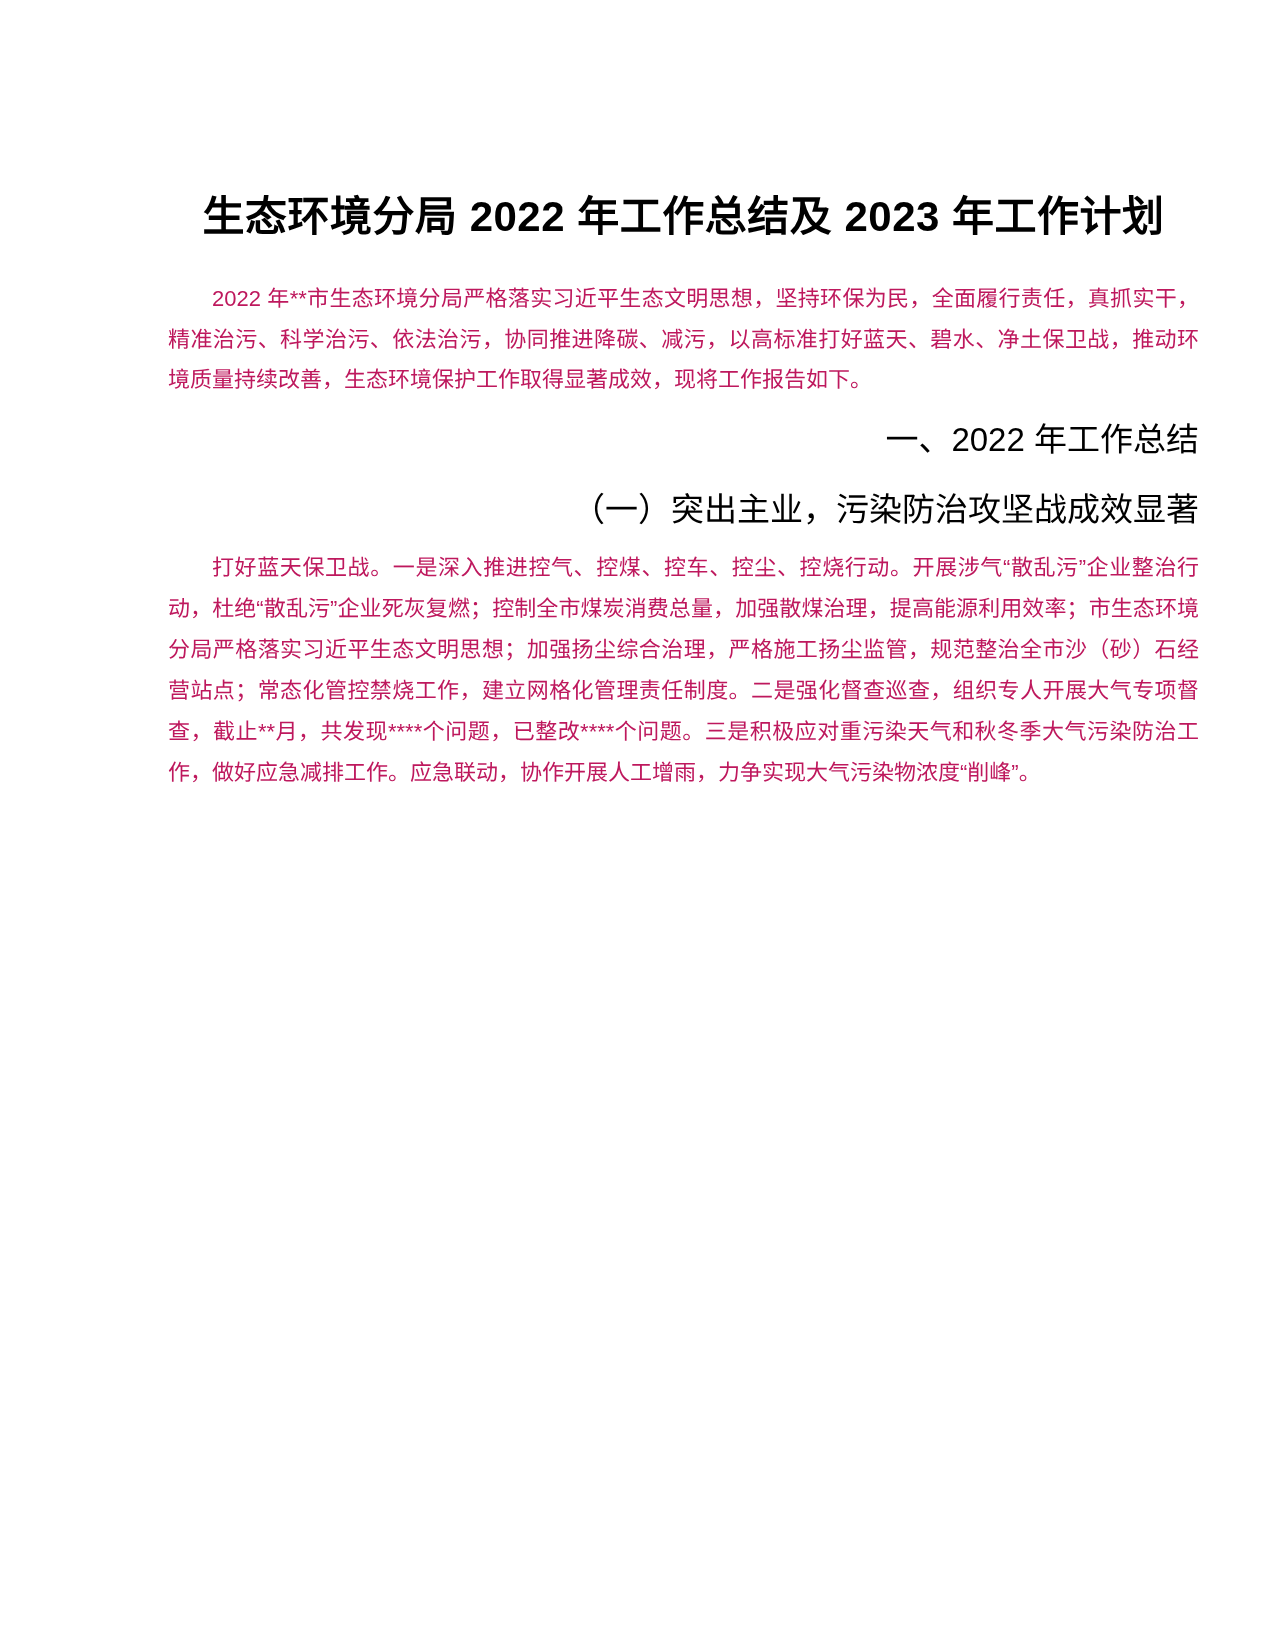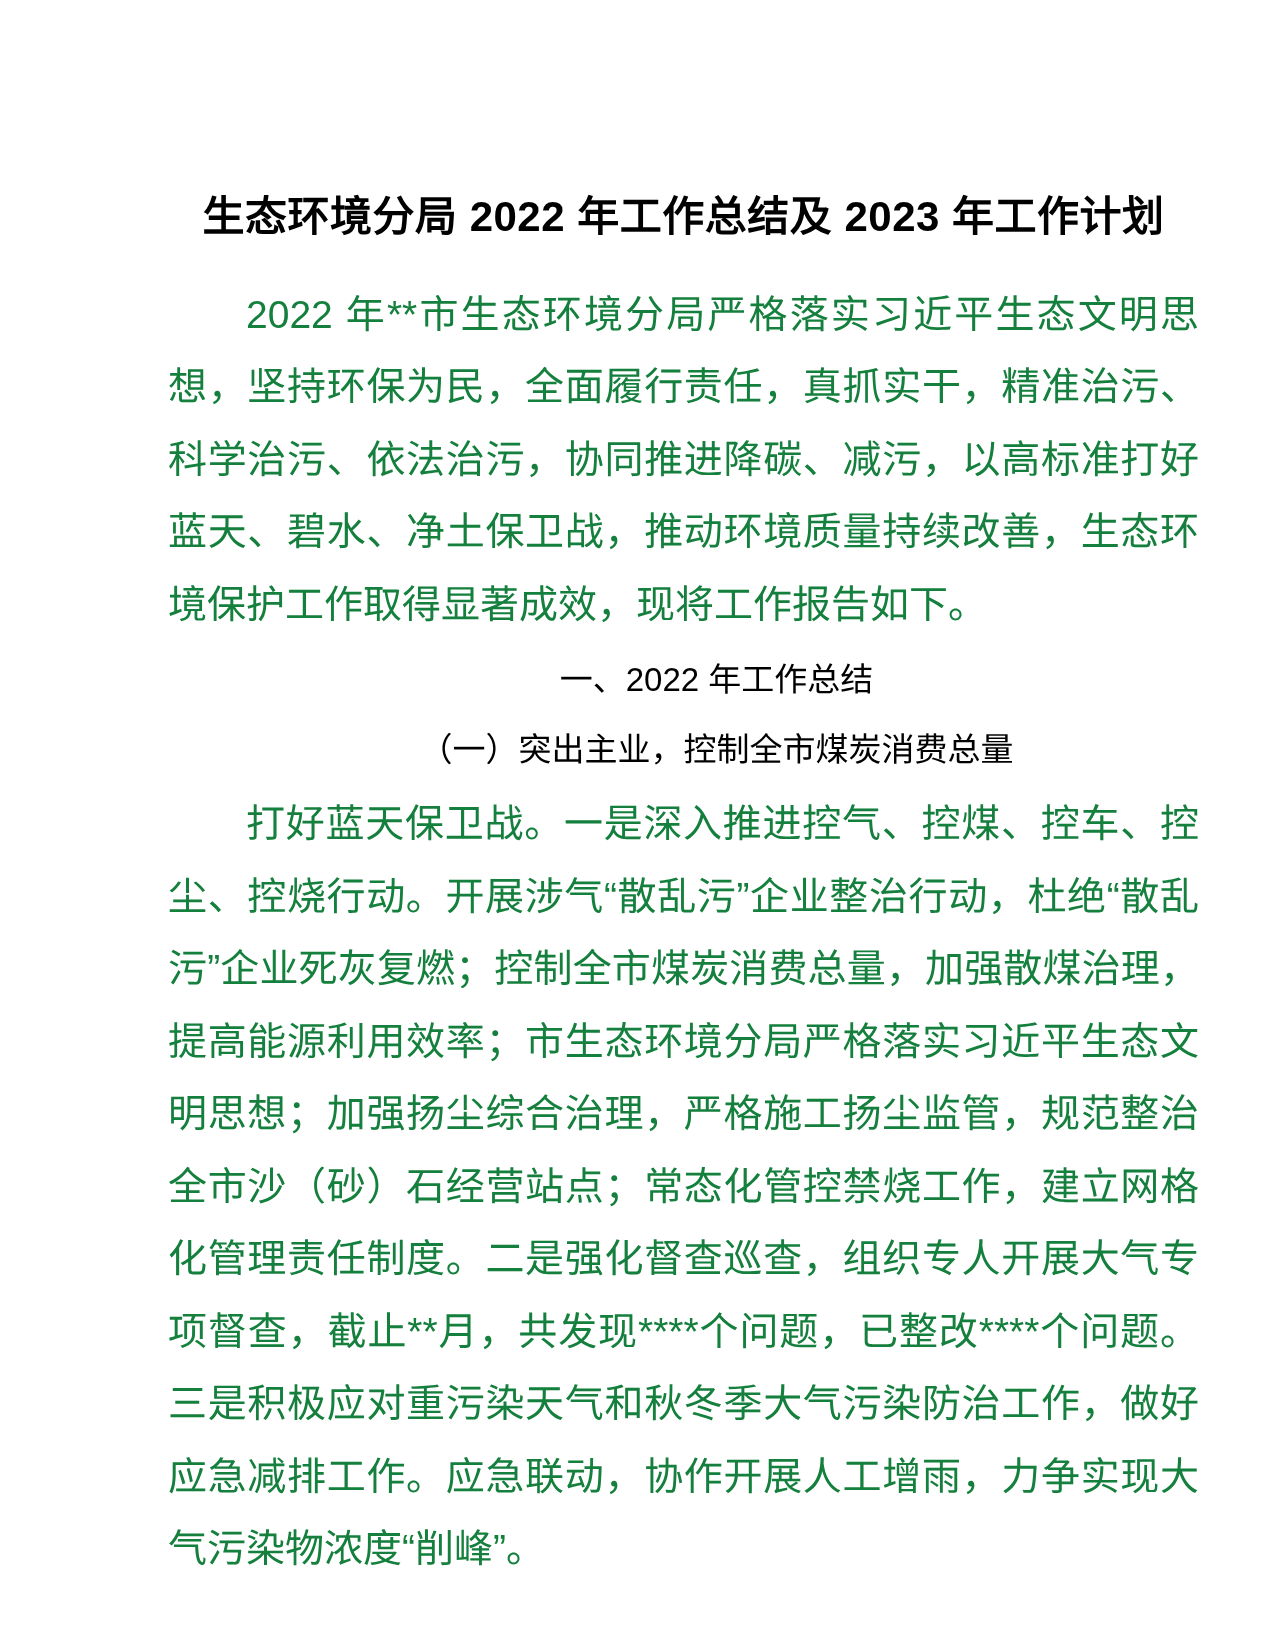--- a/index.html
+++ b/index.html
@@ -25,50 +25,50 @@
   .doc-title {
     font-size: 42px;
     line-height: 1.30;
     font-weight: 700;
     text-align: center;
     letter-spacing: 0.5px;
     margin: 0 0 34px 0;
     color: #000000;
   }
   .para {
-    font-size: 39px;
+    font-size: 22px;
     line-height: 1.86;
     text-align: justify;
     text-justify: inter-ideograph;
     margin: 0 0 8px 0;
     text-indent: 2em;
-    color: #15803d;
+    color: #be185d;
     word-break: break-all;
   }
   .heading-1,
   .heading-2 {
     font-size: 33px;
     line-height: 1.86;
     margin: 0 0 8px 0;
     text-indent: 2em;
     color: #000000;
-    text-align: center;
+    text-align: right;
   }
   .para:last-child {
     margin-bottom: 0;
   }
 </style>
 </head>
 <body>
 
 <div class="page">
 
   <h1 class="doc-title">生态环境分局 2022 年工作总结及 2023 年工作计划</h1>
 
   <p class="para">2022 年**市生态环境分局严格落实习近平生态文明思想，坚持环保为民，全面履行责任，真抓实干，精准治污、科学治污、依法治污，协同推进降碳、减污，以高标准打好蓝天、碧水、净土保卫战，推动环境质量持续改善，生态环境保护工作取得显著成效，现将工作报告如下。</p>
 
   <p class="heading-1">一、2022 年工作总结</p>
 
-  <p class="heading-2">（一）突出主业，控制全市煤炭消费总量</p>
+  <p class="heading-2">（一）突出主业，污染防治攻坚战成效显著</p>
 
   <p class="para">打好蓝天保卫战。一是深入推进控气、控煤、控车、控尘、控烧行动。开展涉气“散乱污”企业整治行动，杜绝“散乱污”企业死灰复燃；控制全市煤炭消费总量，加强散煤治理，提高能源利用效率；市生态环境分局严格落实习近平生态文明思想；加强扬尘综合治理，严格施工扬尘监管，规范整治全市沙（砂）石经营站点；常态化管控禁烧工作，建立网格化管理责任制度。二是强化督查巡查，组织专人开展大气专项督查，截止**月，共发现****个问题，已整改****个问题。三是积极应对重污染天气和秋冬季大气污染防治工作，做好应急减排工作。应急联动，协作开展人工增雨，力争实现大气污染物浓度“削峰”。</p>
 
 </div>
 
 </body></html>

